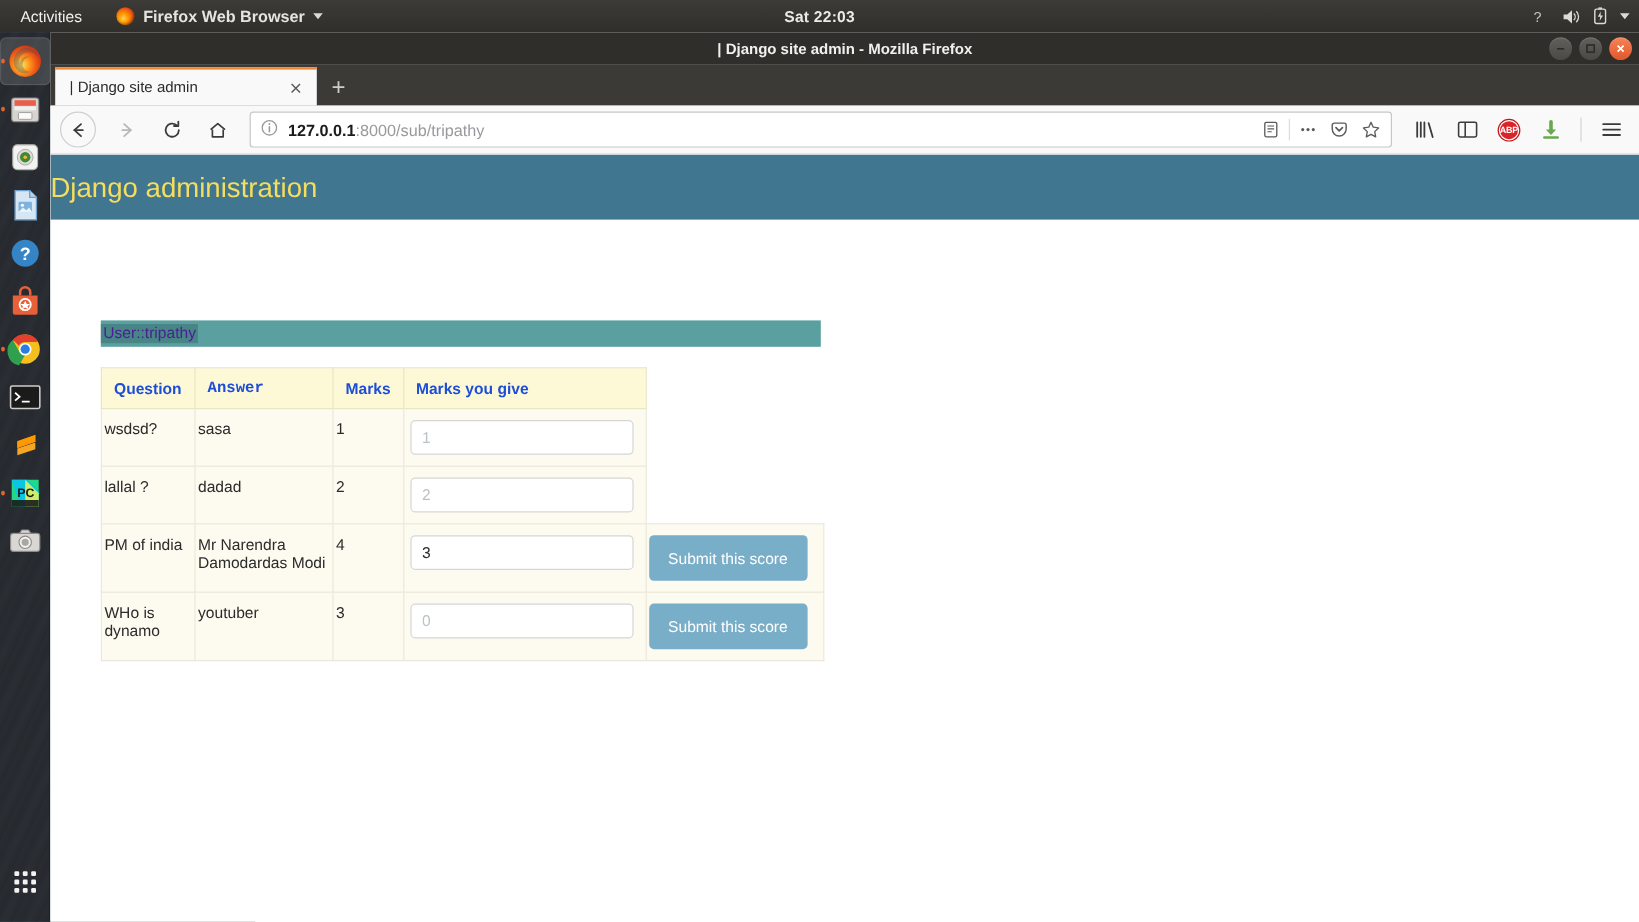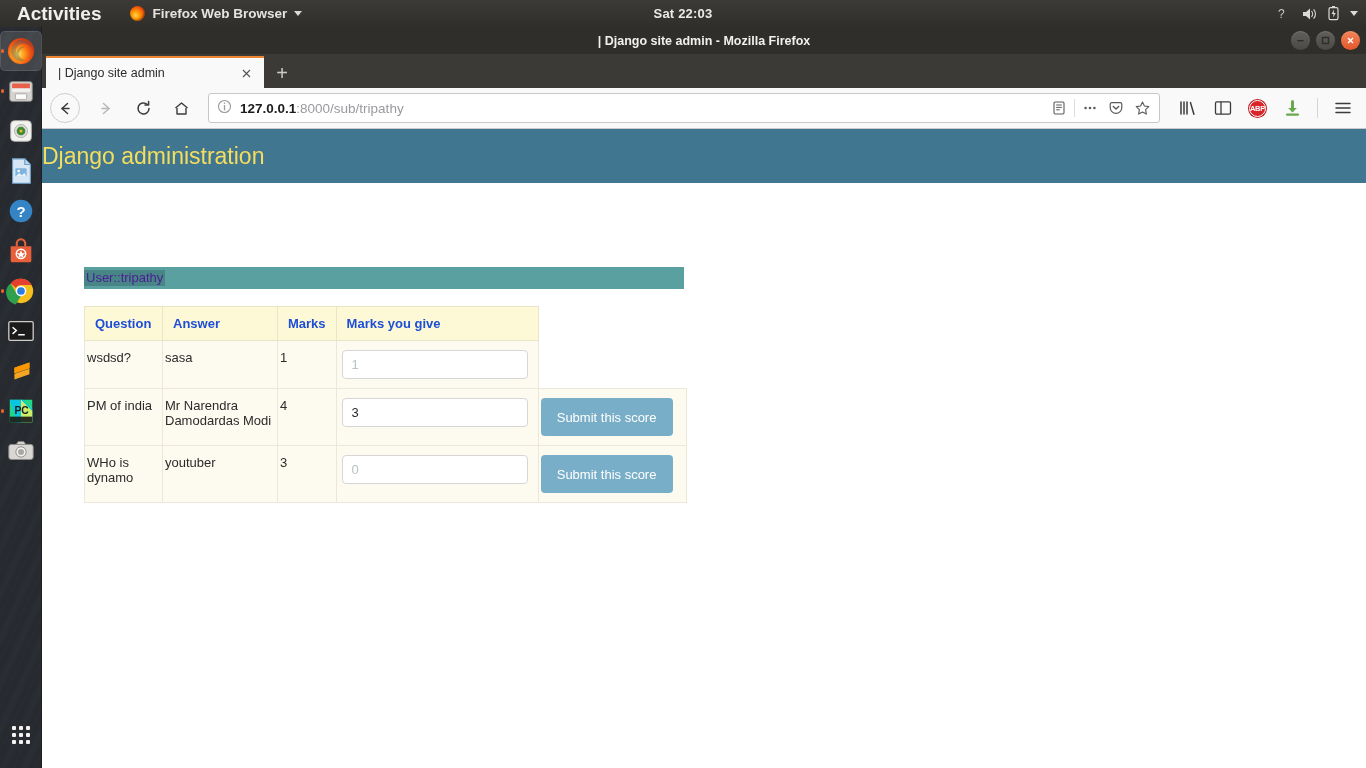--- a/index.html
+++ b/index.html
@@ -15,21 +15,21 @@
   
   #topbar {
     position: absolute; top: 0; left: 0;
     width: 1366px; height: 27px;
     background: linear-gradient(to bottom, #3c3b37, #2f2e2b);
     color: #e6e4e1;
     font-size: 13px;
     display: flex; align-items: center;
   }
   #topbar .activities {
-    font-weight: bold; font-size: 19px;
+    font-weight: normal; font-size: 13px;
     margin-left: 10px; padding: 3px 7px;
     color: #f2f0ee;
   }
   #topbar .appmenu {
     display: flex; align-items: center; gap: 7px;
     margin-left: 22px; font-weight: bold; font-size: 13.5px;
   }
   .ff-mini {
     width: 15px; height: 15px; border-radius: 50%;
     background: radial-gradient(circle at 38% 62%, #ffd34d 0%, #ff9500 33%, #f0570f 62%, #c32c12 100%);
@@ -179,21 +179,21 @@
   }
   table.scores td {
     background: #fdfaef; border: 1px solid #ece8d9;
     padding: 9px 2px; vertical-align: top;
   }
   table.scores td.c-q { width: 78px; }
   table.scores td.c-a { width: 115px; }
   table.scores td.c-m { width: 53px; }
   table.scores td.c-in { width: 196px; padding: 9px 10px 9px 5px; }
   table.scores th.c-q { width: 78px; }
-  table.scores th.c-a { width: 115px; }
+  table.scores th.c-a { width: 115px; font-family: Liberation Mono, monospace; }
   table.scores th.c-m { width: 53px; }
   table.scores th.c-in { width: 196px; }
   td.c-btn { width: 148px; padding: 9px 8px; }
   td.c-btn.empty { background: #fff; border: none; }
 
   input.score {
     width: 186px; height: 29px;
     border: 1px solid #d6d6d6; border-radius: 4px;
     background: #fff; padding: 0 9px;
     font-family: "Liberation Sans", sans-serif; font-size: 13px; color: #2b2b2b;
@@ -514,20 +514,29 @@
             <th class="c-btn" style="background:#fff;border:none"></th>
           </tr>
         </thead>
         <tbody>
           <tr>
             <td class="c-q">wsdsd?</td>
             <td class="c-a">sasa</td>
             <td class="c-m">1</td>
             <td class="c-in">
               <input class="score" type="text" value="" placeholder="1" style="">
+            </td>
+            <td class="c-btn empty"></td>
+          </tr>
+          <tr>
+            <td class="c-q">lallal ?</td>
+            <td class="c-a">dadad</td>
+            <td class="c-m">2</td>
+            <td class="c-in">
+              <input class="score" type="text" value="" placeholder="2" style="">
             </td>
             <td class="c-btn empty"></td>
           </tr>
           <tr>
             <td class="c-q">PM of india</td>
             <td class="c-a">Mr Narendra Damodardas Modi</td>
             <td class="c-m">4</td>
             <td class="c-in">
               <input class="score" type="text" value="3" style="">
             </td>

